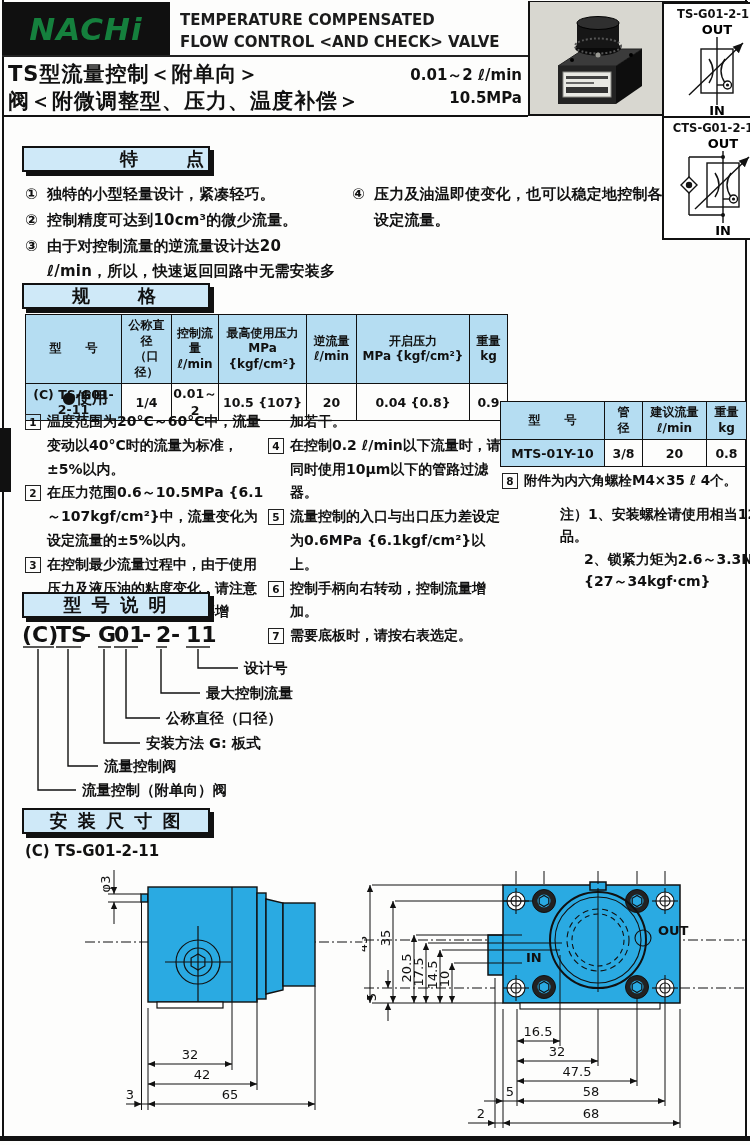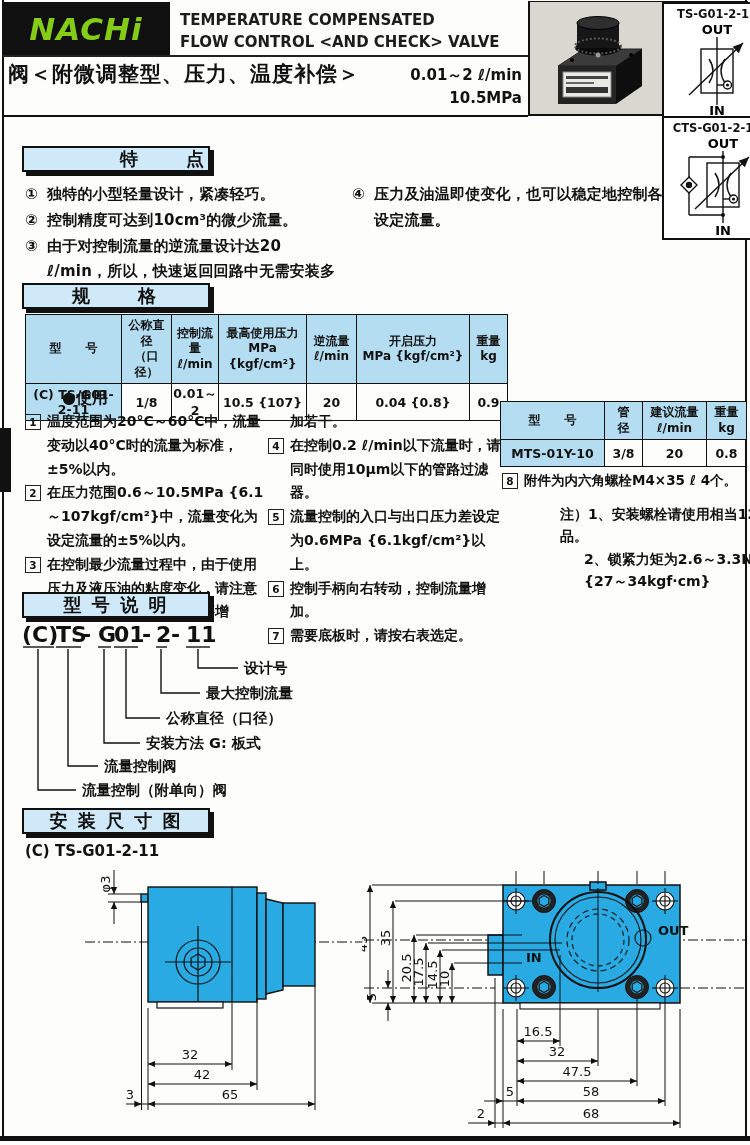--- a/index.html
+++ b/index.html
@@ -9,21 +9,21 @@
   .abs{position:absolute;}
   
   .b-left{left:2px;top:0;width:2px;height:1138px;background:var(--ink);}
   .b-right{left:745px;top:0;width:2px;height:1138px;background:var(--ink);}
   .b-bottom{left:0;top:1136px;width:750px;height:5px;background:var(--ink);}
   .b-top-right{left:528px;top:1px;width:220px;height:2px;background:var(--ink);}
   .edge-tab{left:0;top:428px;width:11px;height:64px;background:var(--ink);}
   .rule1{left:2px;top:55px;width:526px;height:2px;background:#222;}
   .rule2{left:2px;top:115px;width:526px;height:2px;background:var(--ink);}
   
-  .nachi{left:2px;top:2px;width:168px;height:53px;background:#101010;color:#84cc16;
+  .nachi{left:2px;top:2px;width:168px;height:53px;background:#101010;color:#15803d;
          display:flex;align-items:center;justify-content:center;font-size:31px;font-weight:bold;
          letter-spacing:1px;font-style:italic;}
   .en-title{left:180px;top:10px;width:345px;font-size:15px;line-height:1.45;font-weight:bold;color:#1c1c1c;}
   .zh-title{left:8px;top:61px;width:380px;font-size:21px;font-weight:bold;line-height:1.3;letter-spacing:1px;}
   .hdr-specs{left:380px;top:64px;width:142px;text-align:right;font-size:15px;font-weight:bold;line-height:1.55;}
   .photo-box{left:528px;top:2px;width:134px;height:114px;background:#d8d7d0;
              border-left:2px solid var(--ink);border-bottom:2px solid var(--ink);}
   .sym-col{left:662px;top:2px;width:110px;height:238px;border:2px solid var(--ink);background:#fff;}
   .sym-cell{width:100%;text-align:center;padding-top:3px;}
   .sym-cell.first{height:114px;border-bottom:2px solid var(--ink);}
@@ -73,20 +73,21 @@
   <div class="abs rule2"></div>
 
   <div class="abs nachi">
     <span>NACHi</span>
   </div>
   <div class="abs en-title">
     <div>TEMPERATURE COMPENSATED</div>
     <div>FLOW CONTROL &lt;AND CHECK&gt; VALVE</div>
   </div>
   <div class="abs zh-title">
+    <div>TS型流量控制＜附单向＞</div>
     <div>阀＜附微调整型、压力、温度补偿＞</div>
   </div>
   <div class="abs hdr-specs">
     <div>0.01～2 ℓ/min</div>
     <div>10.5MPa</div>
   </div>
 
   <div class="abs photo-box">
     <svg width="130" height="110" viewBox="0 0 130 110">
       <rect x="0" y="0" width="130" height="110" fill="#d8d7d0"></rect>
@@ -209,21 +210,21 @@
 MPa {kgf/cm²}</th>
       <th>逆流量
 ℓ/min</th>
       <th>开启压力
 MPa {kgf/cm²}</th>
       <th>重量
 kg</th>
     </tr>
     <tr>
       <td class="blue">(C) TS-G01-2-11</td>
-      <td>1/8</td>
+      <td>1/4</td>
       <td>0.01～2</td>
       <td>10.5 {107}</td>
       <td>20</td>
       <td>0.04 {0.8}</td>
       <td>0.9</td>
     </tr>
   </tbody>
     </table>
 
   <div class="abs u-title" style="left:25px;top:388px;">●使用</div>

